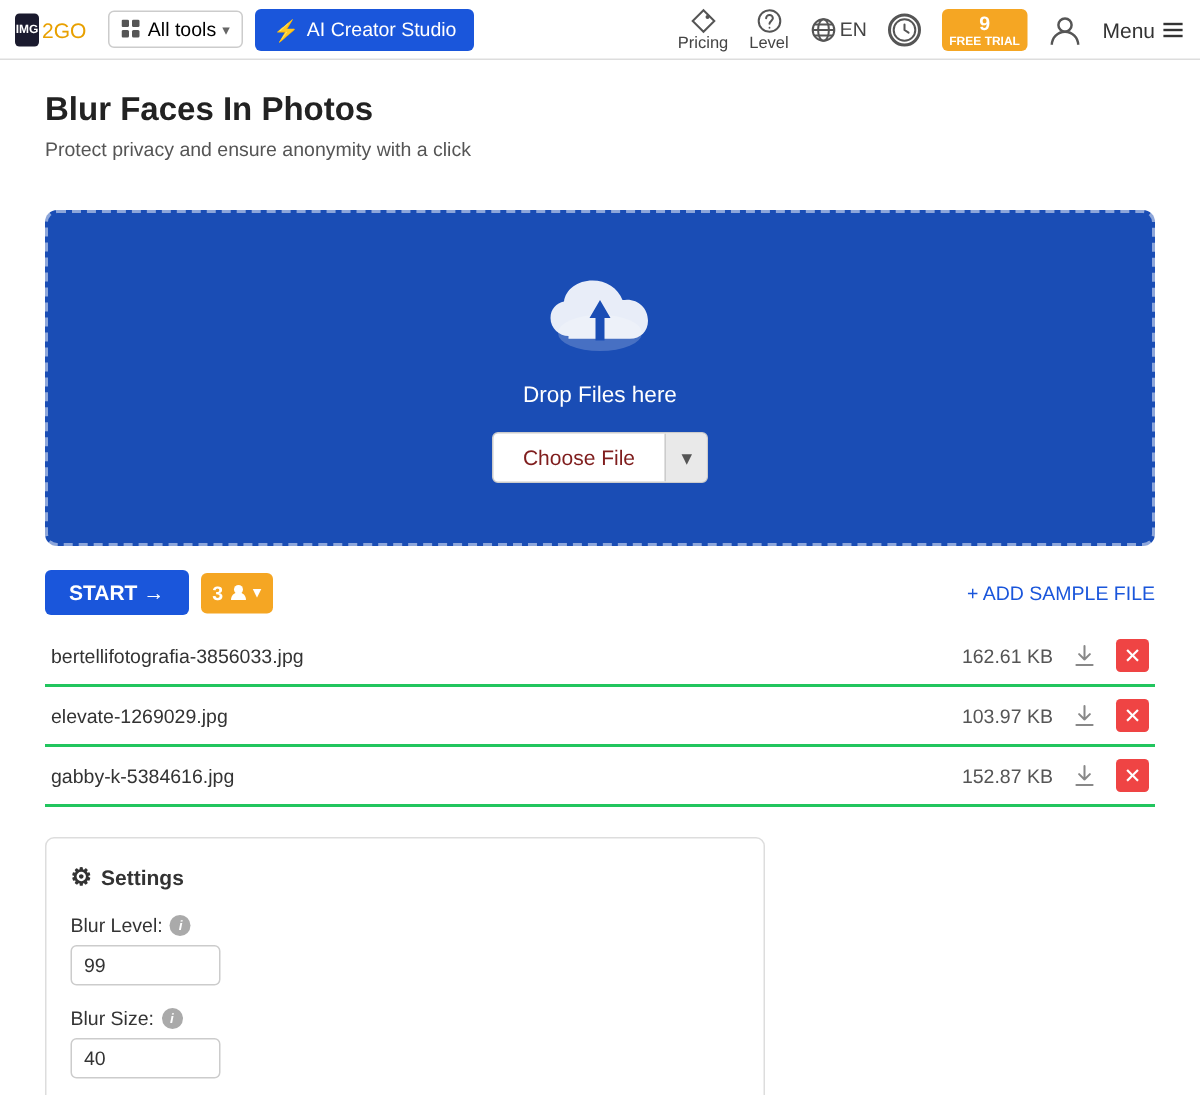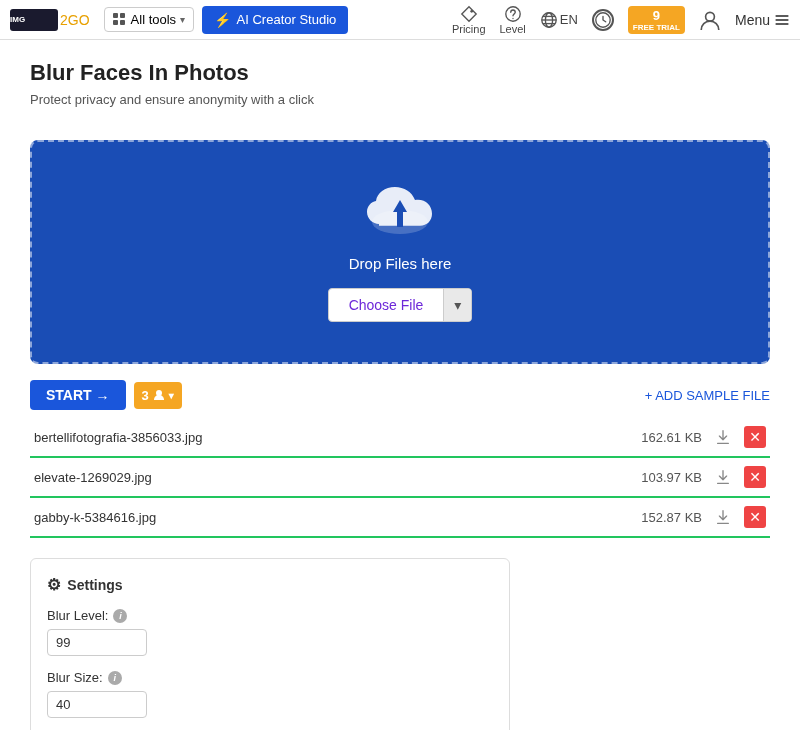--- a/index.html
+++ b/index.html
@@ -16,24 +16,24 @@
     }
     .logo {
       display: flex;
       align-items: center;
       gap: 2px;
       font-weight: bold;
       font-size: 15px;
       margin-right: 6px;
     }
     .logo-img {
-      width: 48px; height: 22px;
+      width: 16px; height: 22px;
       background: #1a1a2e;
       border-radius: 3px;
-      display: flex; align-items: center; 
+      display: flex; align-items: center; justify-content: center;
       color: #fff; font-size: 9px; font-weight: bold;
     }
     .logo-text { color: #333; font-size: 14px; font-weight: normal; }
     .logo-go { color: #e8a000; }
 
     .all-tools-btn {
       display: flex; align-items: center; gap: 4px;
       border: 1px solid #ccc; border-radius: 4px;
       padding: 4px 8px; font-size: 13px; cursor: pointer;
       background: #fff;
@@ -92,21 +92,21 @@
       min-height: 200px;
     }
     .cloud-icon { margin-bottom: 10px; }
     .drop-label { color: #fff; font-size: 15px; margin-bottom: 16px; }
     .choose-file-btn {
       display: flex; align-items: center; gap: 0;
       background: #fff; border: 1px solid #ccc; border-radius: 4px;
       cursor: pointer; overflow: hidden;
     }
     .choose-file-main {
-      padding: 8px 20px; font-size: 14px; color: #6d28d9;
+      padding: 8px 20px; font-size: 14px; color: #7f1d1d;
       border: none; background: none; cursor: pointer;
     }
     .choose-file-dropdown {
       background: #e9e9e9; border-left: 1px solid #ccc;
       padding: 8px 10px; cursor: pointer; font-size: 14px; color: #555;
     }
 
     
     .toolbar {
       display: flex; align-items: center; gap: 8px; margin-bottom: 8px;

